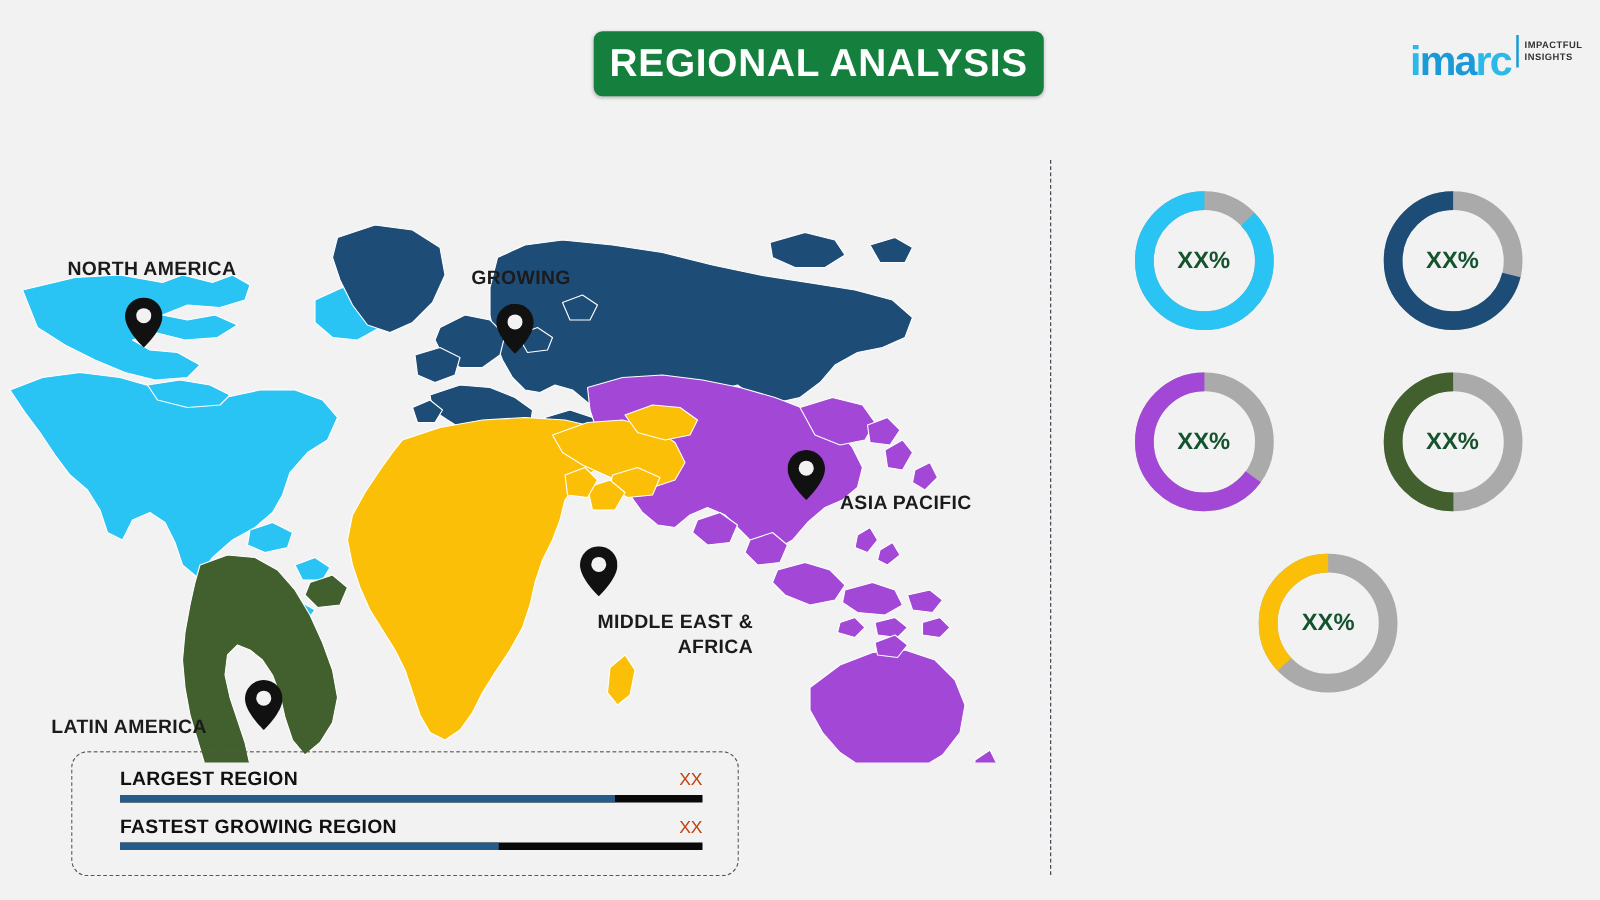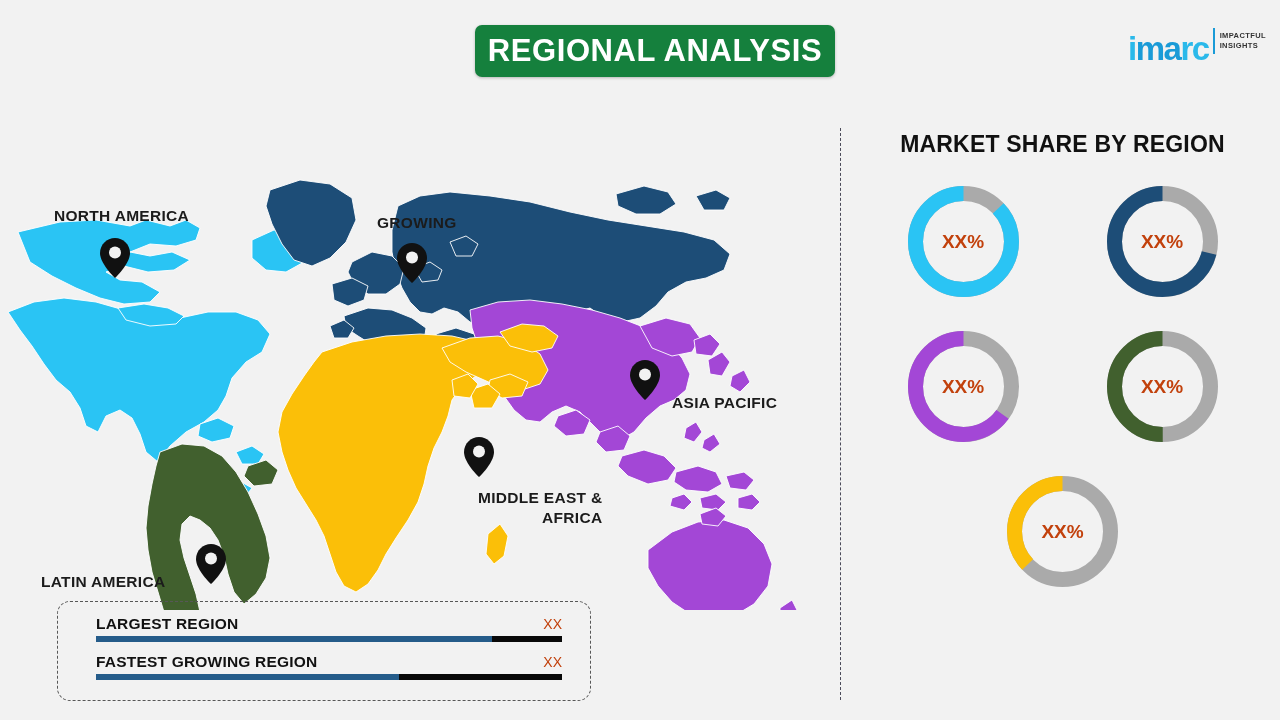--- a/index.html
+++ b/index.html
@@ -192,21 +192,21 @@
   }
   .donut svg { display: block; }
   .donut .center-label {
     position: absolute;
     left: 0; right: 0; top: 0; bottom: 0;
     display: flex;
     align-items: center;
     justify-content: center;
     font-size: 19px;
     font-weight: bold;
-    color: #c2410c;
+    color: #14532d;
   }
   .donut-wide { width: 100%; display: flex; justify-content: center; }
 </style>
 </head>
 <body>
 
 <div id="title-banner">
   <span class="txt">REGIONAL ANALYSIS</span>
 </div>
 
@@ -388,21 +388,20 @@
     </div>
     <div class="legend-bar" style="background: rgb(9, 9, 9);">
       <div class="fill" style="width: 65%; background: rgb(37, 92, 138);"></div>
     </div>
   </div>
 </div>
 
 <div id="divider"></div>
 
 <div id="right-panel">
-  <div id="chart-title">MARKET SHARE BY REGION</div>
   <div id="donut-grid">
       <div>
         <div class="donut">
           <svg width="127" height="127" viewBox="0 0 127 127">
             <circle cx="63.5" cy="63.5" r="48" fill="none" stroke="#AAAAAA" stroke-width="15"></circle>
             <circle cx="63.5" cy="63.5" r="48" fill="none" stroke="#2AC4F4" stroke-width="15" stroke-dasharray="262.3858184278195 39.207076316800624" transform="rotate(-90 63.5 63.5) scale(1,-1) translate(0,-127)"></circle>
           </svg>
           <div class="center-label">XX%</div>
         </div>
       </div>

